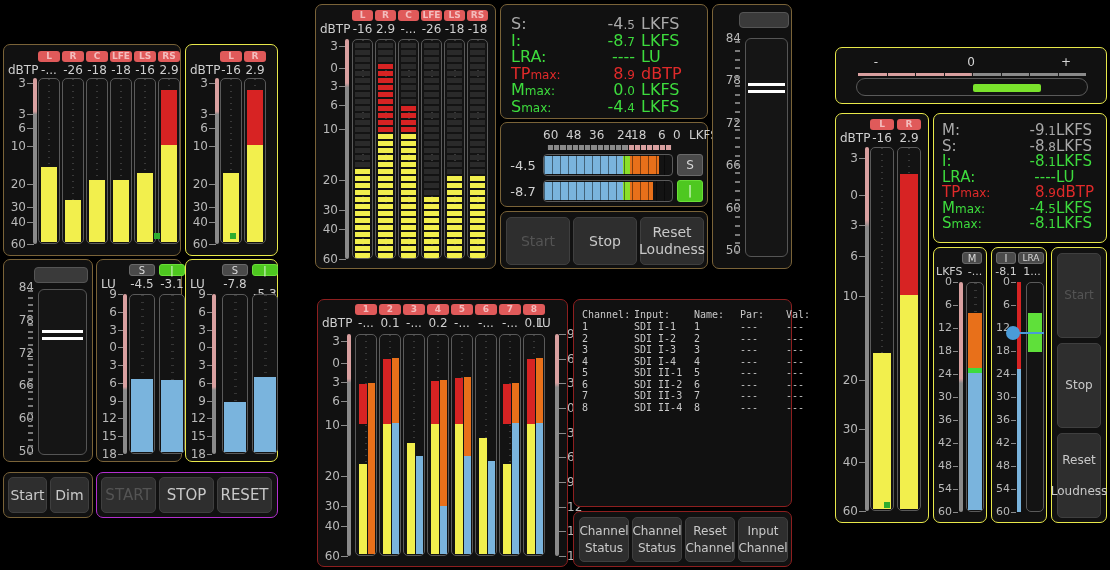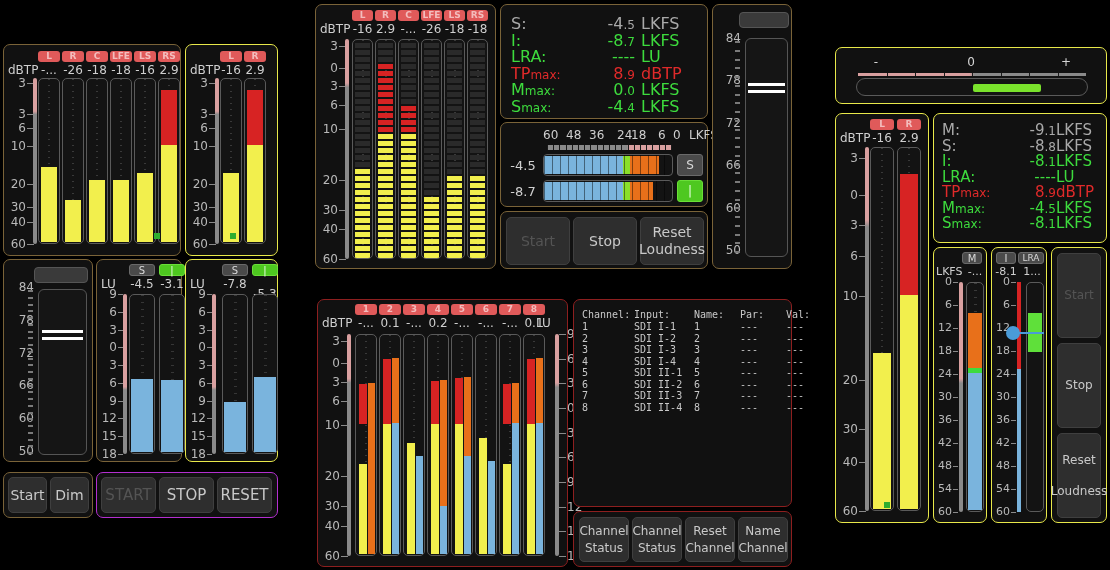--- a/index.html
+++ b/index.html
@@ -793,21 +793,21 @@
       </div>
       <div class="btn" style="left: 58px; top: 5px; width: 50px; height: 45px; font-size: 12px;">
         <span>Channel</span>
         <span>Status</span>
       </div>
       <div class="btn" style="left: 111px; top: 5px; width: 50px; height: 45px; font-size: 12px;">
         <span>Reset</span>
         <span>Channel</span>
       </div>
       <div class="btn" style="left: 164px; top: 5px; width: 50px; height: 45px; font-size: 12px;">
-        <span>Name</span>
+        <span>Input</span>
         <span>Channel</span>
       </div>
     </div>
 </div>
 
 <div class="panel yl" style="left:835px;top:47px;width:272px;height:57px;">
   <div id="p16" style="position:absolute;inset:0;">
       <div class="hgs-lbl" style="left: 20px; top: 7px; width: 40px;">-</div>
       <div class="hgs-lbl" style="left: 115px; top: 7px; width: 40px;">0</div>
       <div class="hgs-lbl" style="left: 210px; top: 7px; width: 40px;">+</div>

